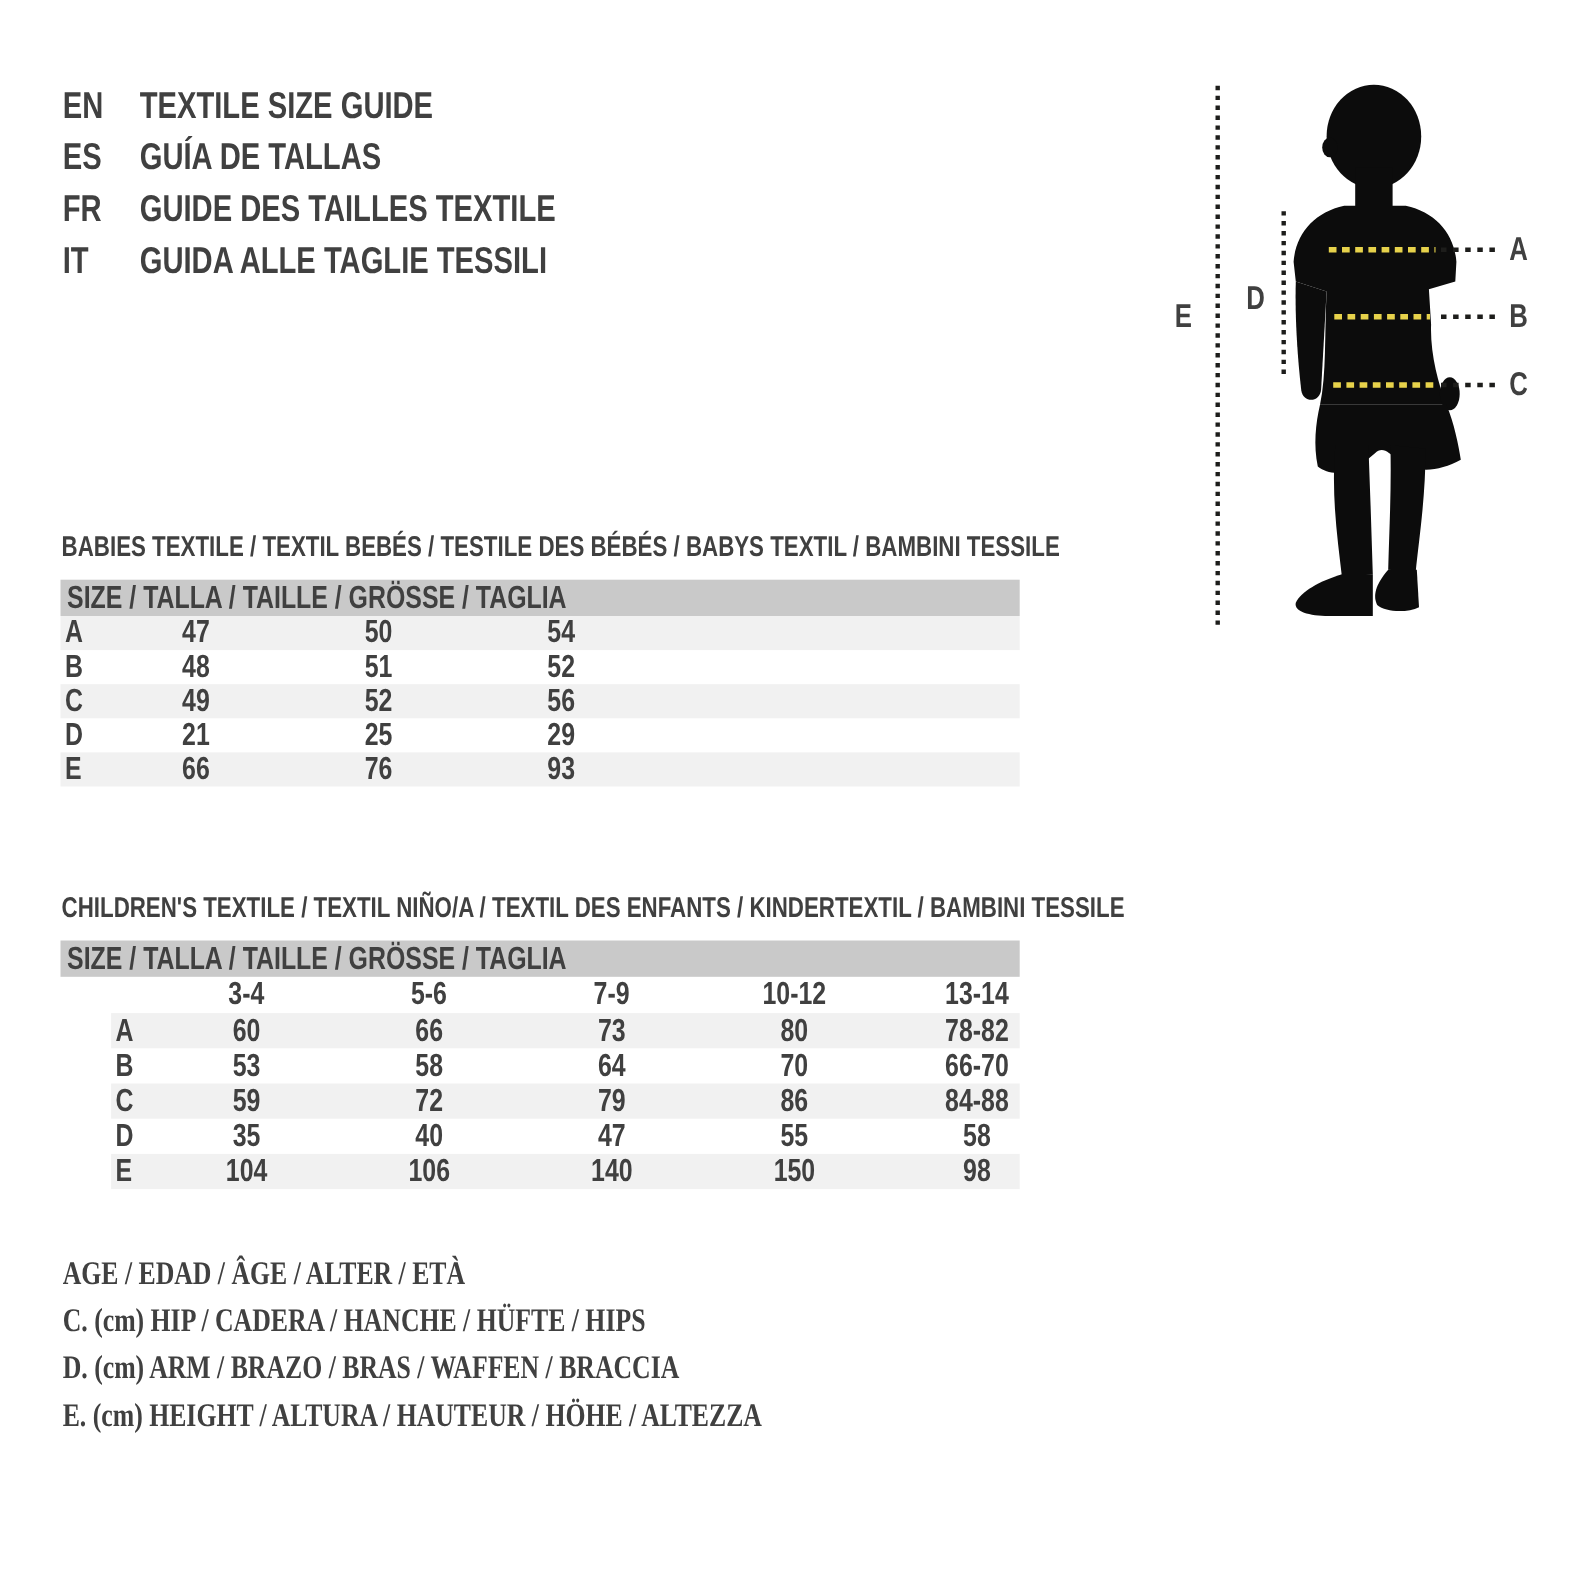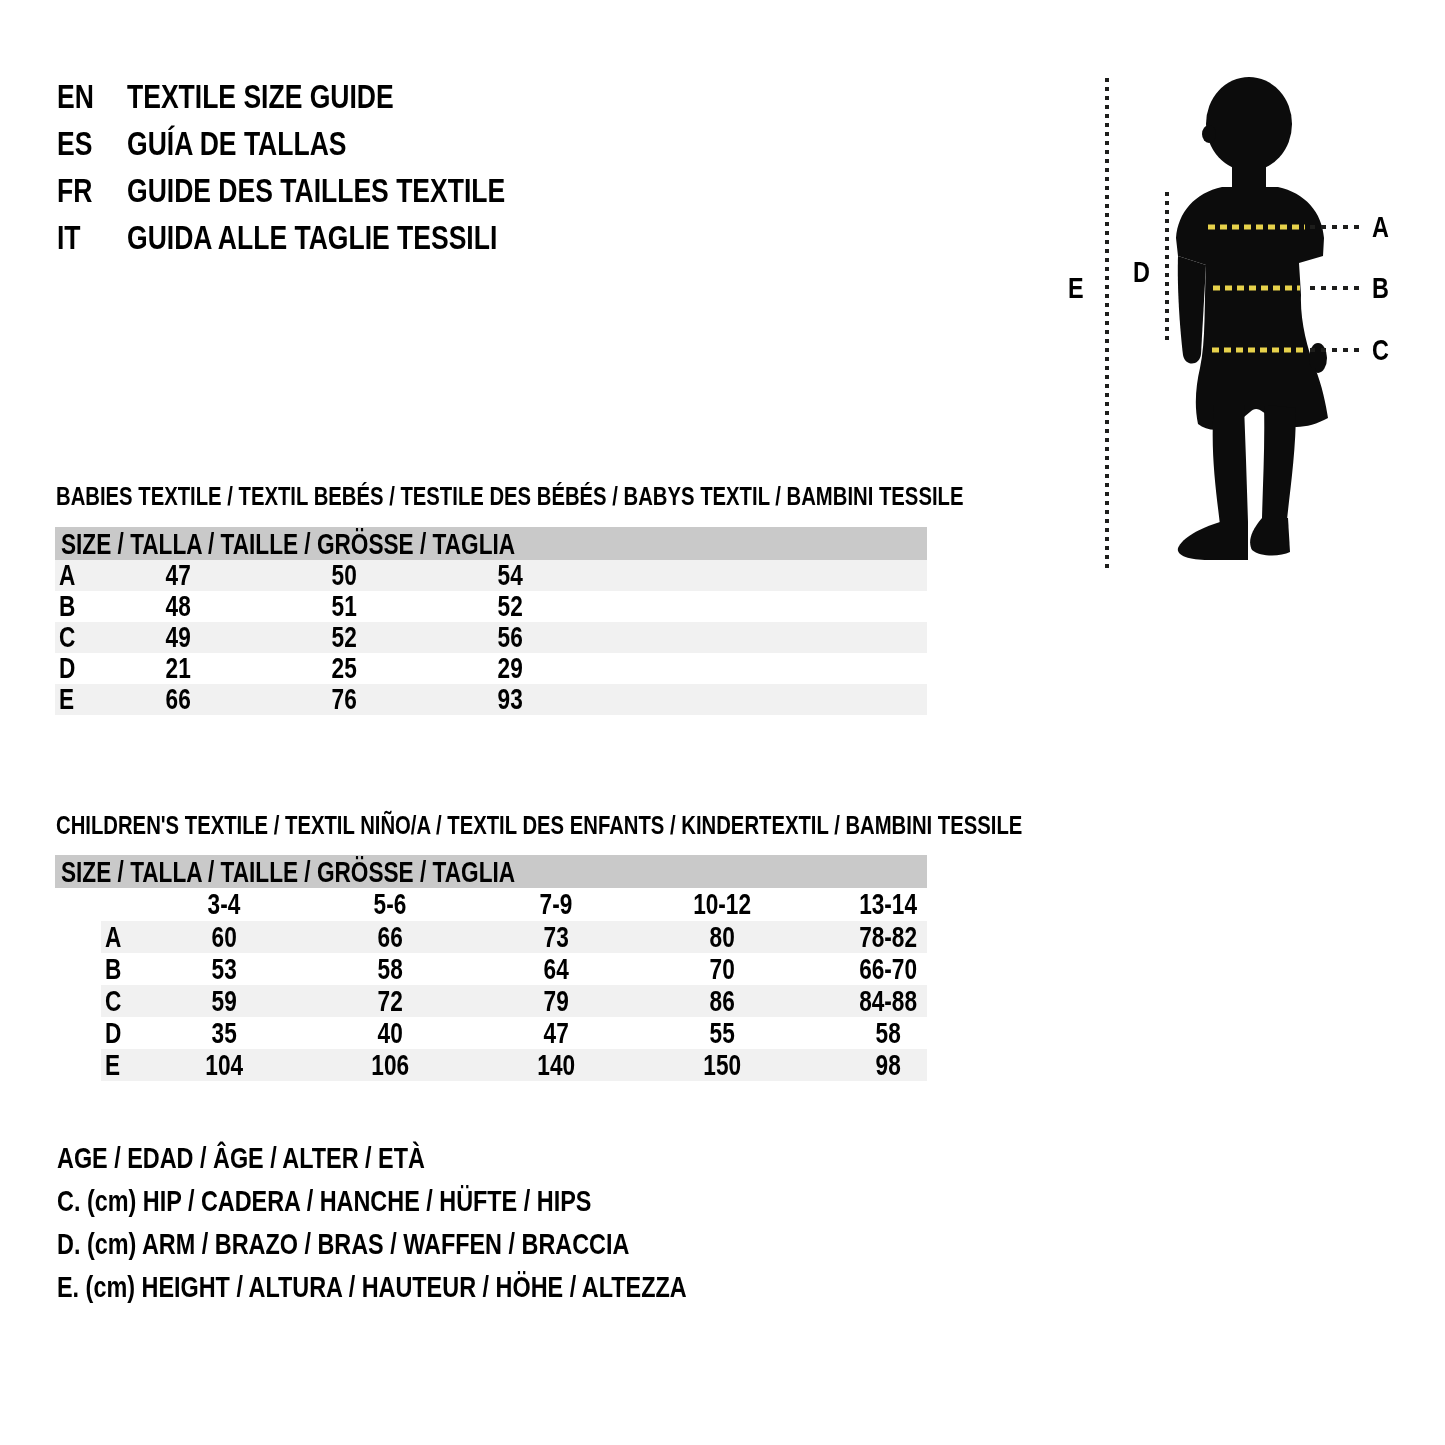--- a/index.html
+++ b/index.html
@@ -1,18 +1,18 @@
 <!DOCTYPE html>
 <html><head>
 <meta charset="utf-8">
 <style>
   html,body { margin:0; padding:0; background:#ffffff; }
   .page {
     position:relative; width:1445px; height:1445px;
-    background:#ffffff; color:#000000; overflow:hidden;
+    background:#ffffff; color:#404040; overflow:hidden;
     font-family:"Liberation Sans", sans-serif; font-weight:700;
   }
   
   .cx  { display:inline-block; transform:scaleX(0.78); transform-origin:0 50%; white-space:nowrap; }
   .cxc { display:inline-block; transform:scaleX(0.78); transform-origin:50% 50%; white-space:nowrap; }
 
   
   .titles { position:absolute; left:57px; top:73px; }
   .lang-row { display:flex; height:47px; line-height:47px; font-size:34px; }
   .lang-code { width:70px; flex:0 0 70px; }
@@ -32,21 +32,21 @@
   .cols3 { grid-template-columns:40px 166px 166px 166px; }
   .cols5 { grid-template-columns:40px 166px 166px 166px 166px 166px;margin-left:46px; }
   .thead-row { height:33px; line-height:33px; }
   .rowh31 { height:31px; line-height:31px; }
   .rowh32 { height:32px; line-height:32px; }
   .shade { background:#f1f1f1; }
   .cell { text-align:center; overflow:visible; }
   .rowlabel { text-align:left; padding-left:4px; }
 
   
-  .legend { position:absolute; left:57px; top:1136px; }
+  .legend { position:absolute; left:57px; top:1136px;font-family:Liberation Serif, serif; }
   .legend-line { height:43px; line-height:43px; font-size:30px; }
 
   
   .figure-svg { position:absolute; left:1060px; top:60px; }
   .measure-label { position:absolute; font-size:30px; height:32px; line-height:32px; }
   .lbl-a { left:1372px; top:211px; }
   .lbl-b { left:1372px; top:272px; }
   .lbl-c { left:1372px; top:334px; }
   .lbl-d { left:1133px; top:256px; }
   .lbl-e { left:1068px; top:272px; }

